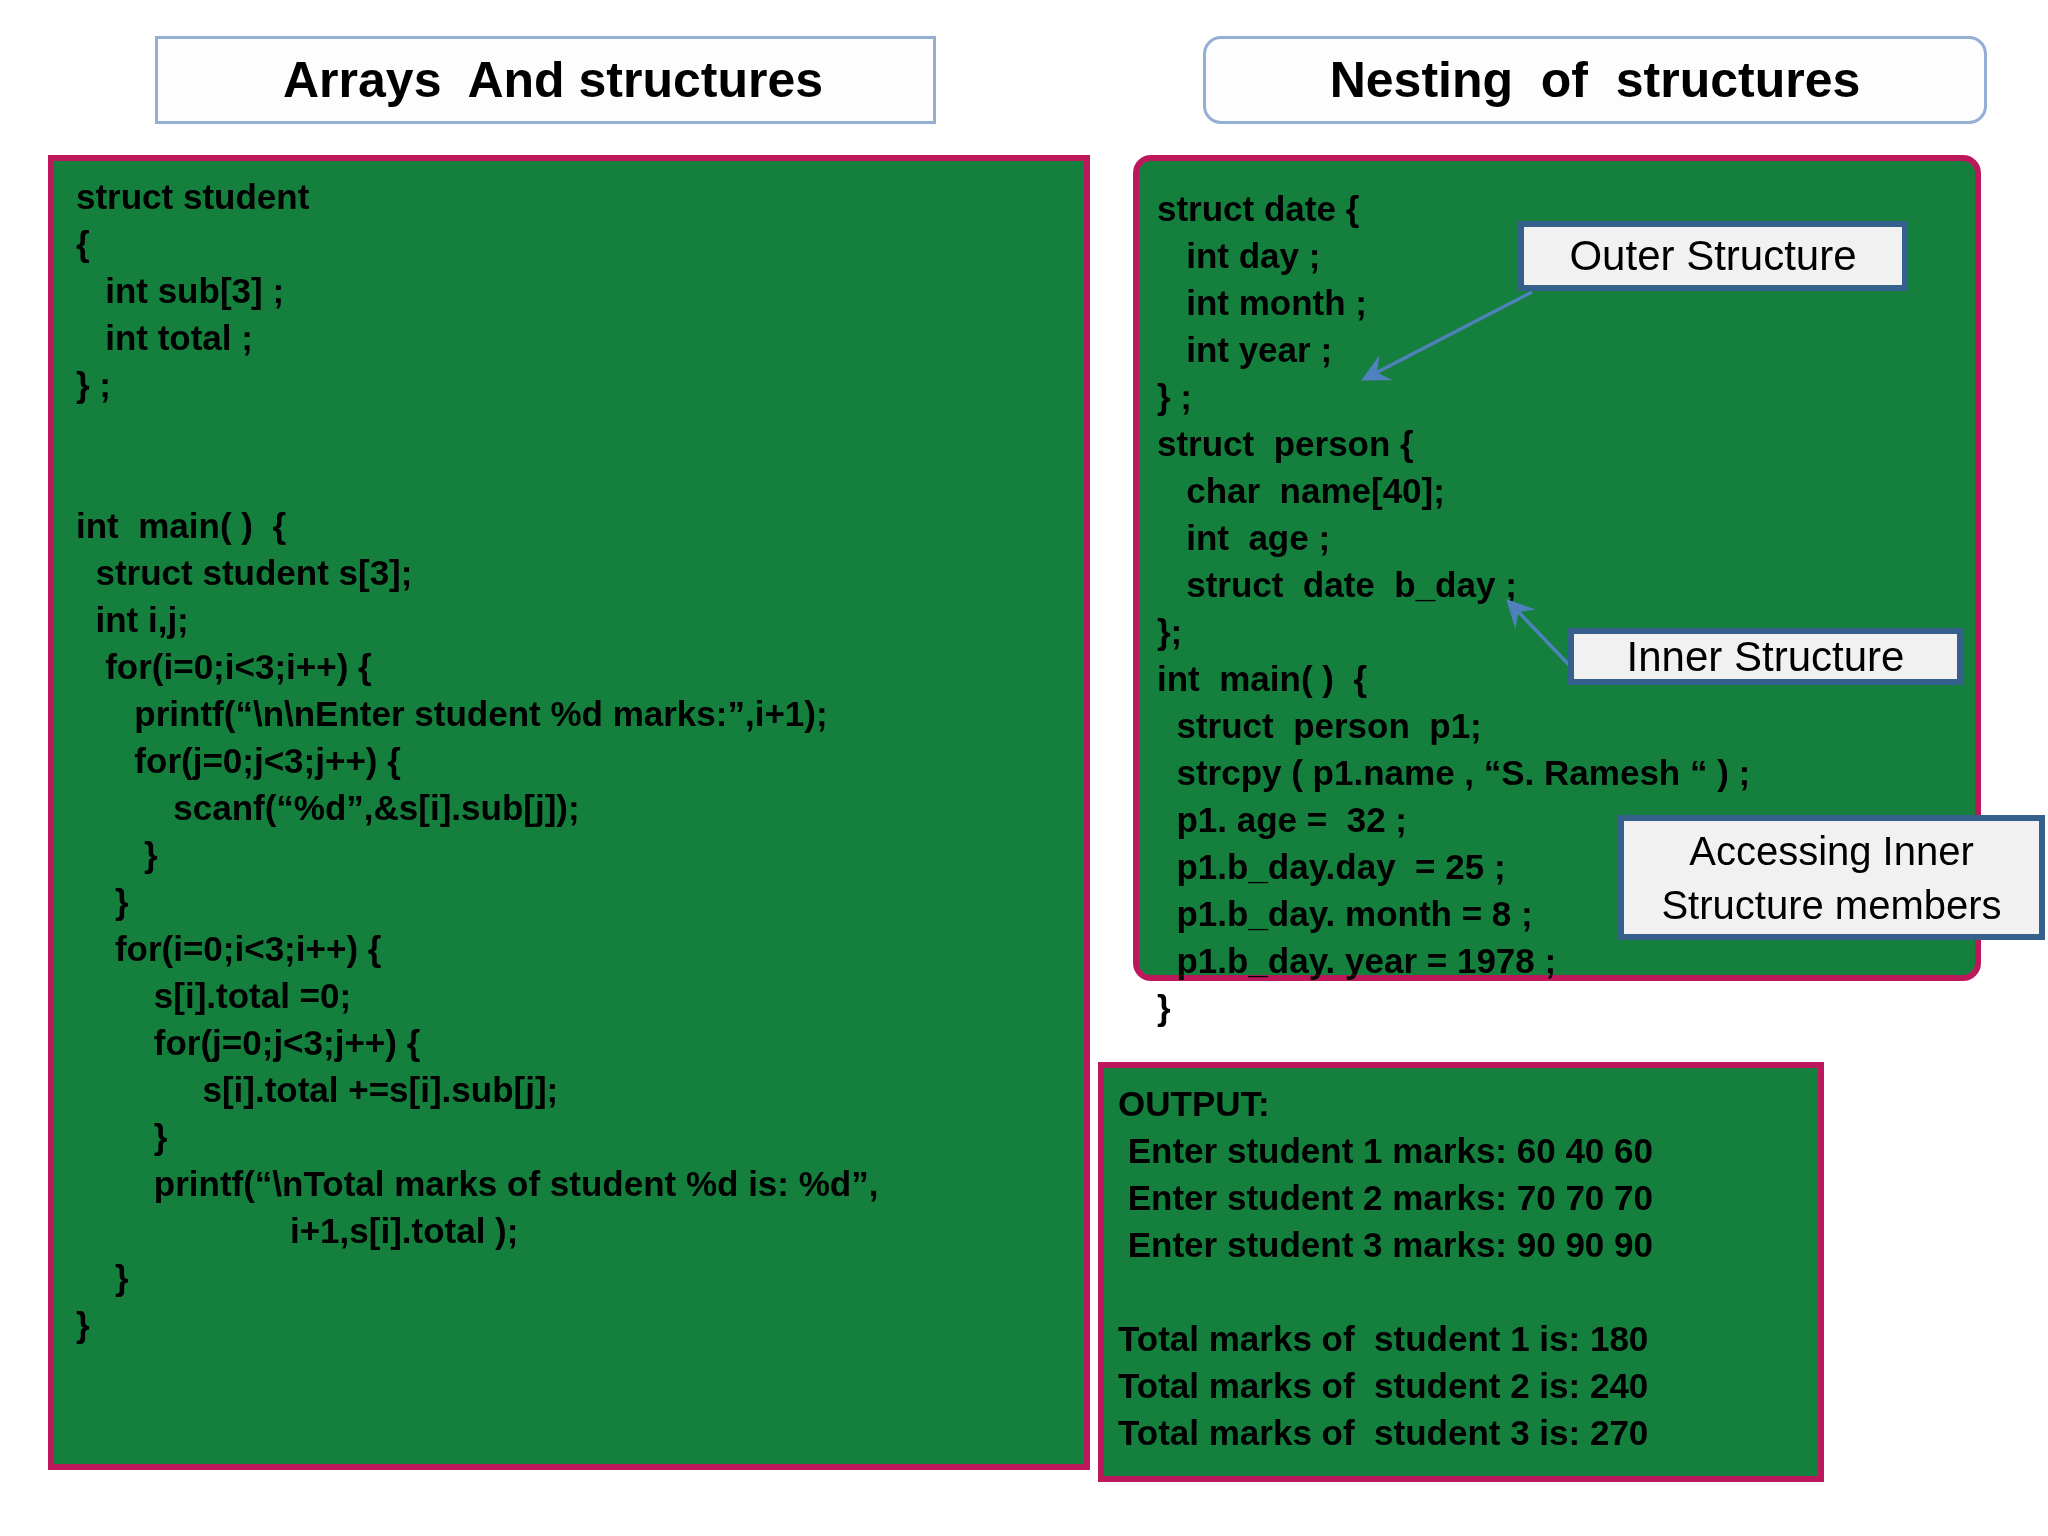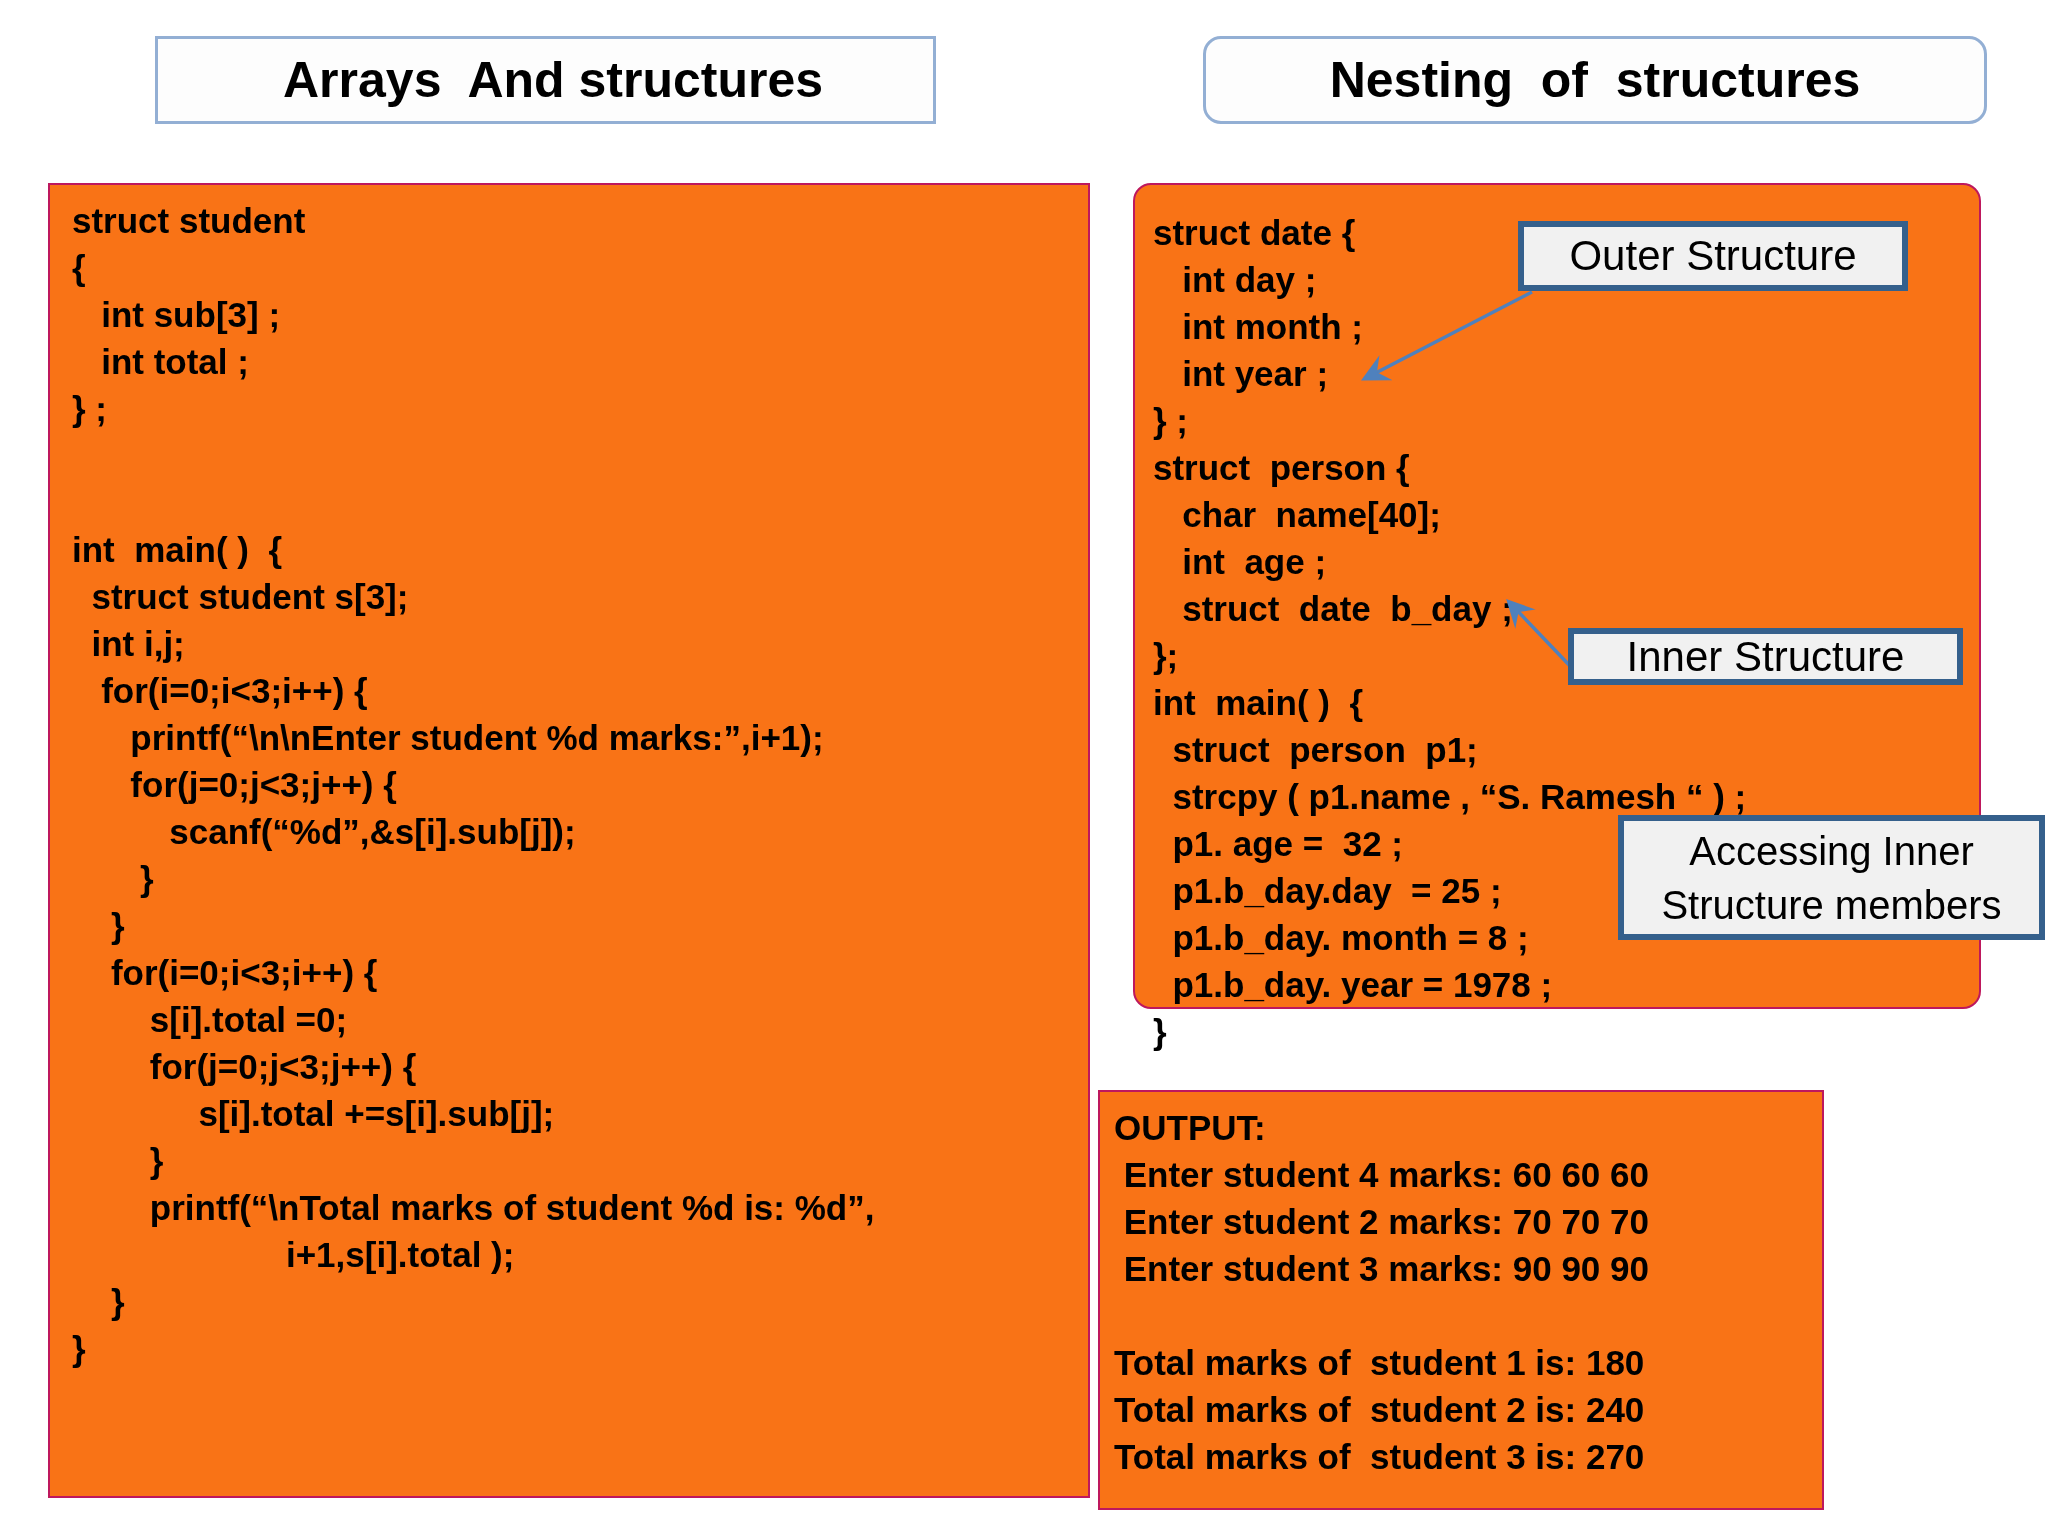--- a/index.html
+++ b/index.html
@@ -11,23 +11,22 @@
     position:absolute;top:36px;height:82px;
     border:3px solid #93afd4;background:#fdfdfd;
     display:flex;align-items:center;justify-content:center;
   }
   .title-box span{
     font-size:50px;font-weight:bold;white-space:pre;letter-spacing:0px;
   }
   #left-title{left:155px;width:760px;padding-left:15px;}
   #right-title{left:1203px;width:778px;border-radius:18px;}
   .code-panel{
-    position:absolute;background:#f97316;border:2px solid #be185d;
+    position:absolute;background:#15803d;border:6px solid #be185d;
     box-sizing:border-box;
-    margin-top:28px;
   }
   #left-code{left:48px;top:155px;width:1042px;height:1315px;padding:12px 10px 0 22px;}
   #right-code{left:1133px;top:155px;width:848px;height:826px;padding:24px 8px 0 18px;border-radius:18px;}
   #output-box{left:1098px;top:1062px;width:726px;height:420px;padding:12px 8px 16px 14px;}
   .code-line{
     white-space:pre;font-weight:bold;font-size:35px;line-height:47px;
   }
   .callout{
     position:absolute;background:#f1f1f1;border:6px solid #35608c;
     box-sizing:border-box;display:flex;flex-direction:column;
@@ -102,21 +101,21 @@
       <div class="code-line">  strcpy ( p1.name , “S. Ramesh “ ) ;</div>
       <div class="code-line">  p1. age =  32 ;</div>
       <div class="code-line">  p1.b_day.day  = 25 ;</div>
       <div class="code-line">  p1.b_day. month = 8 ;</div>
       <div class="code-line">  p1.b_day. year = 1978 ;</div>
       <div class="code-line">}</div>
     </div>
 
   <div class="code-panel" id="output-box">
       <div class="code-line">OUTPUT:</div>
-      <div class="code-line"> Enter student 4 marks: 60 60 60</div>
+      <div class="code-line"> Enter student 1 marks: 60 40 60</div>
       <div class="code-line"> Enter student 2 marks: 70 70 70</div>
       <div class="code-line"> Enter student 3 marks: 90 90 90</div>
       <div class="code-line"> </div>
       <div class="code-line">Total marks of  student 1 is: 180</div>
       <div class="code-line">Total marks of  student 2 is: 240</div>
       <div class="code-line">Total marks of  student 3 is: 270</div>
     </div>
 
   <svg id="arrow-layer" viewBox="0 0 2048 1536" xmlns="http://www.w3.org/2000/svg">
     <defs>

